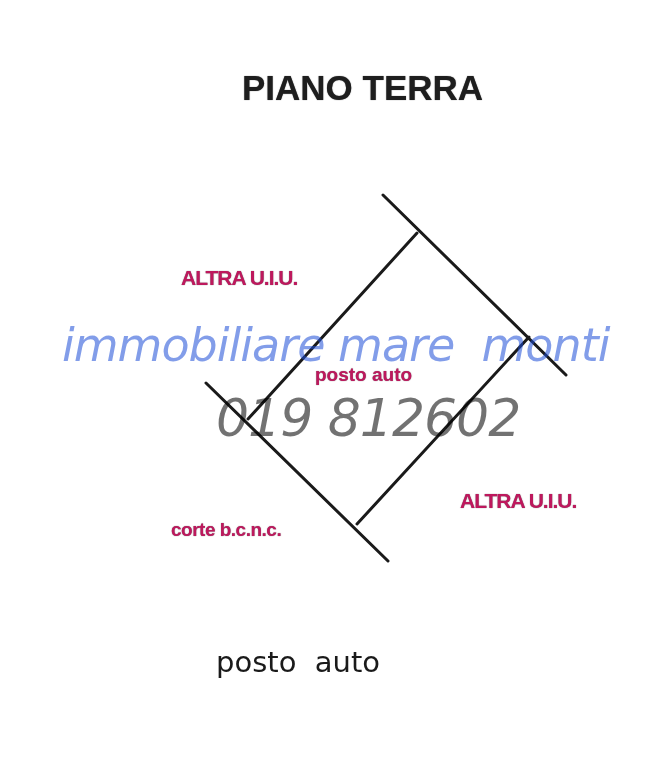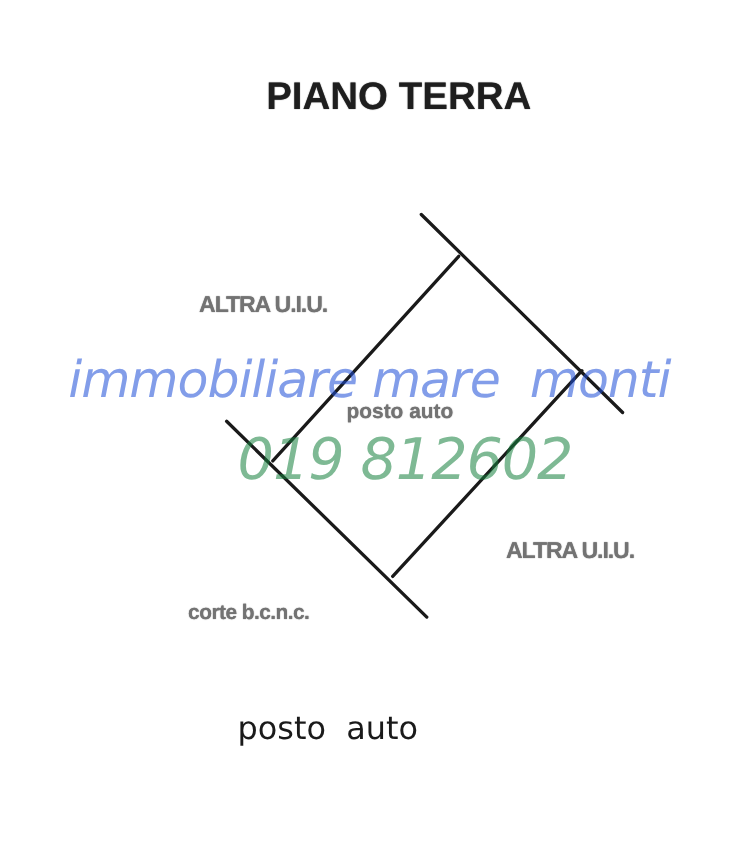--- a/index.html
+++ b/index.html
@@ -31,21 +31,21 @@
       letter-spacing: 0px;
       color: #1e1e1e;
       padding-left: 28px;
       box-sizing: border-box;
       text-shadow: 0 0 1px #555;
     }
     .label {
       position: absolute;
       font-family: "Liberation Sans", sans-serif;
       font-weight: bold;
-      color: #737373;
+      color: #be185d;
       white-space: nowrap;
       text-shadow: 0 0 1px #666;
     }
     .label-altra-left {
       left: 165px;
       top: 266px;
       font-size: 21px;
       letter-spacing: -1px;
     }
     .label-altra-right {
@@ -57,21 +57,20 @@
     .label-posto-inner {
       left: 299px;
       top: 364px;
       font-size: 19px;
     }
     .label-corte {
       left: 155px;
       top: 519px;
       font-size: 19px;
       letter-spacing: -0.5px;
-      margin-top: 28px;
     }
     .caption {
       position: absolute;
       left: 200px;
       top: 645px;
       font-family: "DejaVu Sans", sans-serif;
       font-size: 29px;
       color: #1a1a1a;
       white-space: pre;
     }
@@ -121,16 +120,16 @@
       <line x1="513" y1="337" x2="341" y2="524"></line>
     </g>
   </svg>
 
   <div class="label label-altra-left">ALTRA U.I.U.</div>
   <div class="label label-posto-inner">posto auto</div>
   <div class="label label-altra-right">ALTRA U.I.U.</div>
   <div class="label label-corte">corte b.c.n.c.</div>
 
   <div class="watermark watermark-line1" style="color:#1d4ed8;">immobiliare mare  monti</div>
-  <div class="watermark watermark-line2" style="color:#15803d;">019 812602</div>
+  <div class="watermark watermark-line2" style="color:#000000;">019 812602</div>
 
   <div class="caption">posto  auto</div>
 </div>
 
 </body></html>

